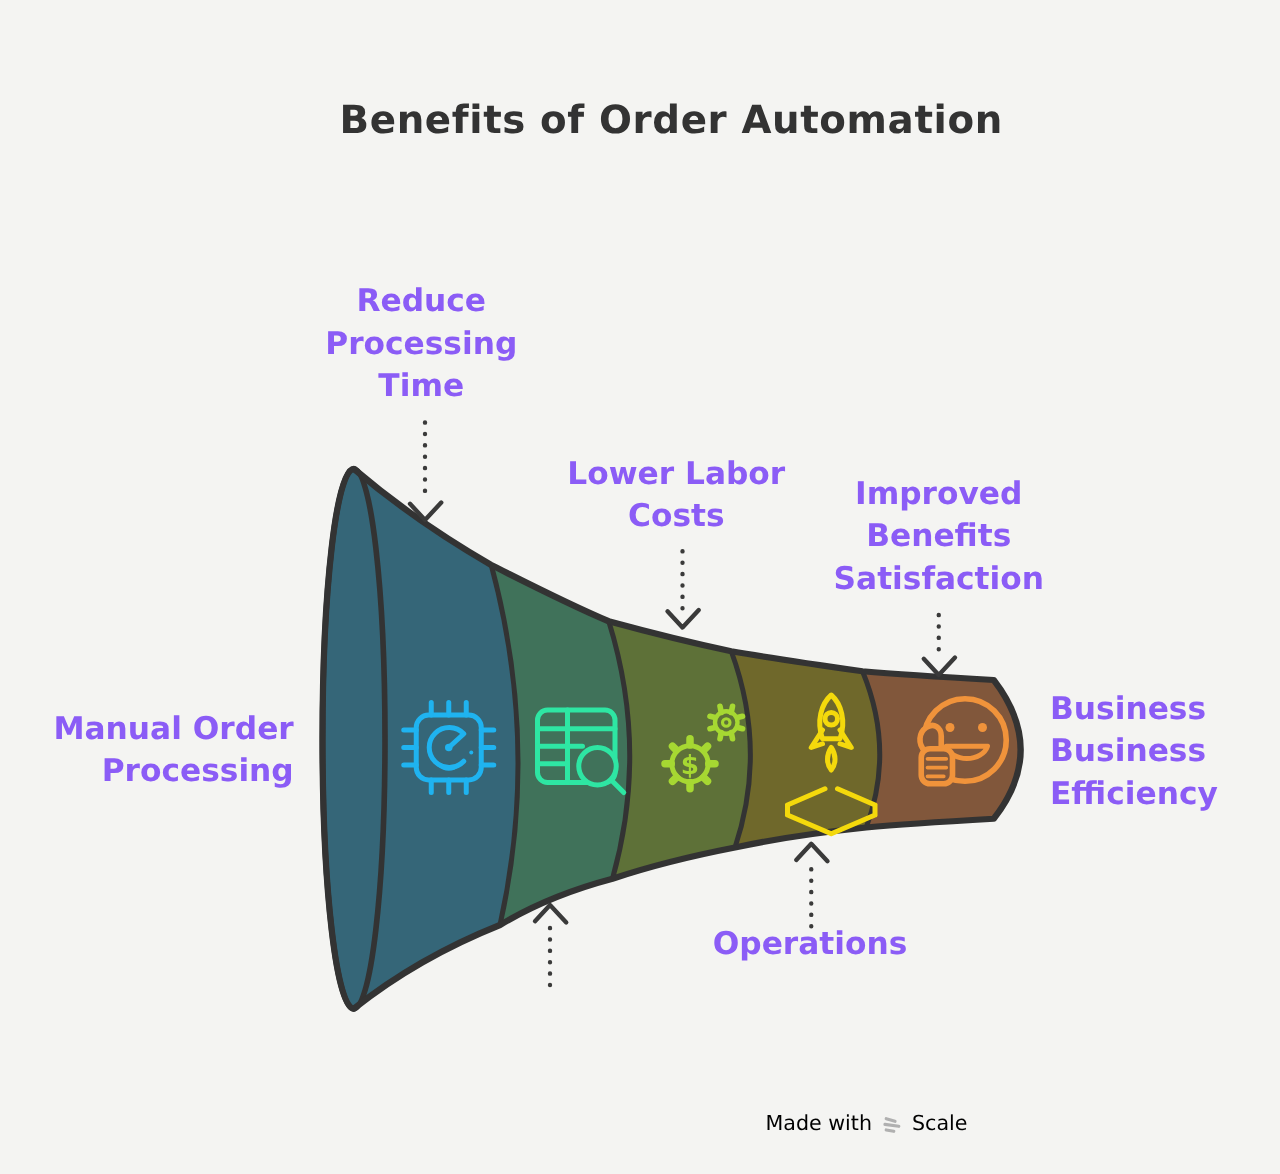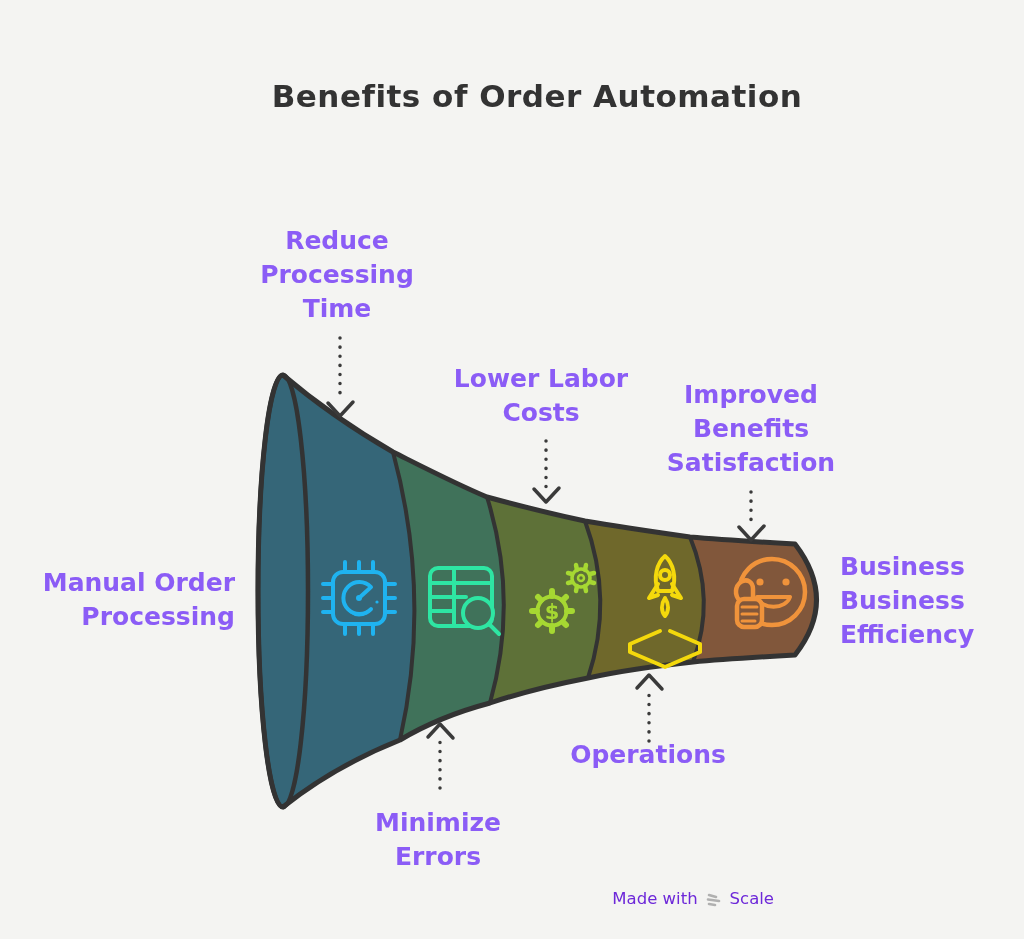--- a/index.html
+++ b/index.html
@@ -8,21 +8,21 @@
   .stage { position:absolute; inset:0; width:812px; height:939px; }
   svg.diagram { position:absolute; left:0; top:0; }
   .title { position:absolute; left:537px; top:78px; transform:translateX(-50%);
            font-size:31px; font-weight:bold; color:#333; letter-spacing:.5px; white-space:nowrap; }
   .lbl { position:absolute; color:#8b5cf6; font-weight:bold; font-size:25px; line-height:34px;
          text-align:center; transform:translateX(-50%); white-space:nowrap; }
   .lbl span { display:block; }
   .lbl.align-right { transform:none; text-align:right; }
   .lbl.align-left  { transform:none; text-align:left; }
   .watermark { position:absolute; right:38px; top:889px; display:flex; align-items:center; gap:7px;
-               font-size:16.5px; color:#6d28d9; font-weight:normal; }
+               font-size:16.5px; color:#000000; font-weight:normal; }
   .watermark svg { display:block; }
 </style>
 </head>
 <body>
 
 <div class="stage">
 
   <div class="title">Benefits of Order Automation</div>
 
   <svg class="diagram" width="1024" height="939" viewBox="0 0 1024 939">
@@ -154,24 +154,20 @@
     <span>Manual Order</span>
     <span>Processing</span>
   </div>
 
   <div class="lbl align-left" style="left:840px; top:550px;">
     <span>Business</span>
     <span>Business</span>
     <span>Efficiency</span>
   </div>
 
-  <div class="lbl" style="left:438px; top:806px;">
-    <span>Minimize</span>
-    <span>Errors</span>
-  </div>
 
   <div class="lbl" style="left:648px; top:738px;">
     <span>Operations</span>
   </div>
 
   <div class="watermark">
     <span>Made with</span>
     <svg width="18" height="18" viewBox="0 0 18 18">
       <g fill="none" stroke-width="2.6" stroke-linecap="round" stroke="#b0b0b0">
         <path d="M4 5 L11 7"></path>

